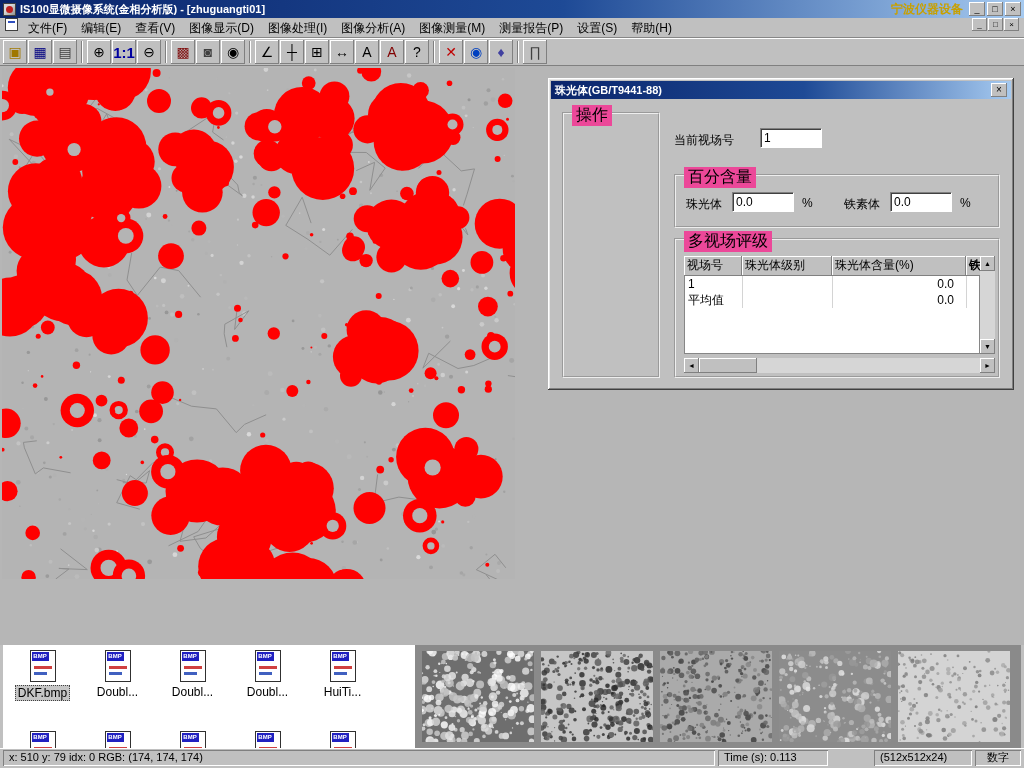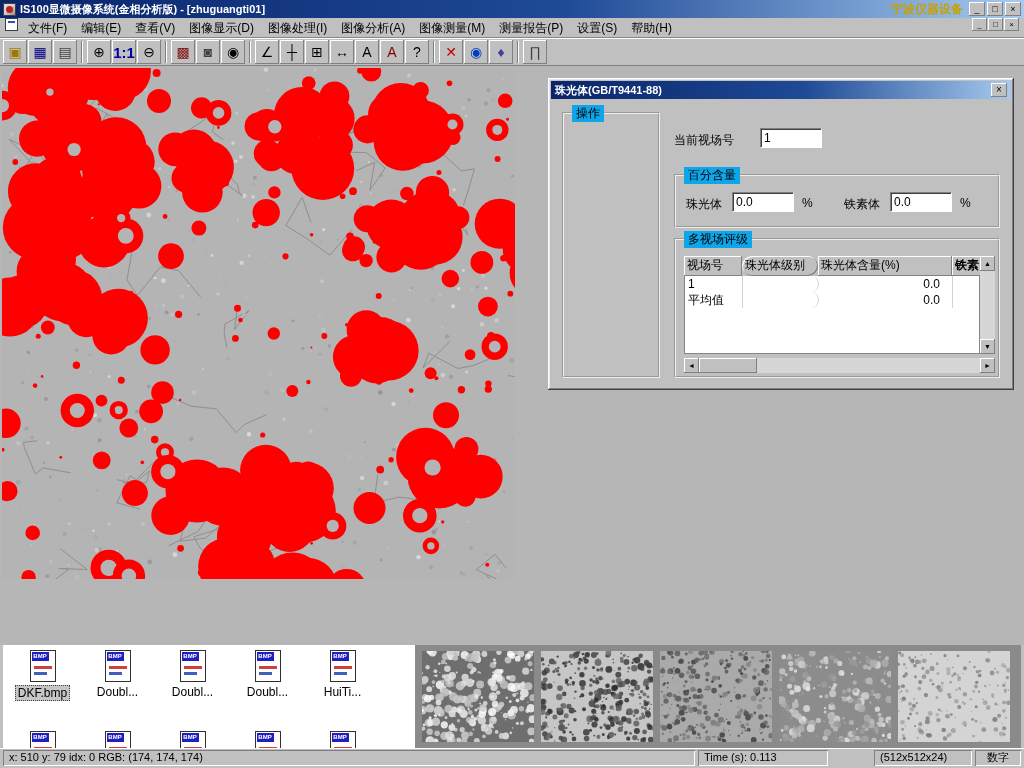--- a/index.html
+++ b/index.html
@@ -40,32 +40,32 @@
   .micrograph { position:absolute; left:2px; top:2px; width:513px; height:511px; background:#b4b4b4; }
   .micrograph svg { display:block; }
 
   
   .dialog { position:absolute; left:548px; top:12px; width:466px; height:312px; background:#c0c0c0; }
   .dlg-title { position:absolute; left:3px; top:3px; right:3px; height:18px;
     background:linear-gradient(90deg,#0a246a,#1e4a96 55%,#a6caf0); color:#fff; font-weight:bold; font-size:11px;
     display:flex; align-items:center; padding:0 4px; }
   .dlg-close { margin-left:auto; width:16px; height:14px; font-size:10px; line-height:12px; text-align:center; color:#000; }
   .group { position:absolute; border:2px groove #eeeeee; }
-  .legend { position:absolute; top:-9px; left:8px; background:#0ea5e9; padding:0 4px; font-size:12px; white-space:nowrap; }
+  .legend { position:absolute; top:-9px; left:8px; background:#ec4899; padding:0 4px; font-size:16px; white-space:nowrap; }
   .opbtn { display:block; width:76px; height:22px; margin:5px auto 0; font-size:12px; color:#000; }
   .opbtn.active { outline:1px solid #000; outline-offset:-1px; }
   .dlbl { position:absolute; font-size:12px; white-space:nowrap; }
   .dinput { position:absolute; height:20px; }
 
   .mv-head { position:absolute; left:8px; top:16px; width:296px; height:20px; display:flex; overflow:hidden; }
   .th { height:20px; line-height:19px; padding:0 3px; font-size:12px; white-space:nowrap; overflow:hidden; flex:none; }
   .mv-body { position:absolute; left:8px; top:36px; width:296px; height:78px; background:#fff; border:1px solid #868686; border-top:none; overflow:hidden; }
   .tr { display:flex; height:16px; line-height:16px; }
   .td { flex:none; font-size:12px; padding:0 3px; border-right:1px solid #d4d4d4; overflow:hidden; white-space:nowrap; }
-  .c0 { width:58px; } .c1 { width:76px;border-radius:10px; } .c2 { width:134px; } .c3 { width:30px; border-right:none;font-weight:bold; }
+  .c0 { width:58px; } .c1 { width:90px; } .c2 { width:134px; } .c3 { width:30px; border-right:none;font-weight:bold; }
   .td.num { text-align:right; padding-right:12px; }
 
   .sb { position:absolute; background:#d6d6d6; }
   .sb-v { left:304px; top:16px; width:15px; height:98px; }
   .sb-h { left:8px;  top:118px; width:311px; height:15px; }
   .sbtn { position:absolute; width:15px; height:15px; font-size:7px; line-height:14px; text-align:center; color:#000; }
   .sb-v .up { top:0; left:0; } .sb-v .dn { bottom:0; left:0; }
   .sb-h .lf { left:0; top:0; }  .sb-h .rt { right:0; top:0; }
   .sb-h .thumb { position:absolute; left:15px; top:0; width:58px; height:15px; }
 
@@ -83,21 +83,21 @@
   .flabel.sel { background:#c6c6c6; border:1px dotted #404040; }
   .thumb-area { flex:1; display:flex; gap:7px; padding:5px 7px; background:#8a8a8a; align-items:center; }
   .thumb { width:112px; height:91px; flex:none; }
   .thumb svg { display:block; }
 
   
   .statusbar { position:absolute; left:0; top:748px; width:1024px; height:20px; background:#c0c0c0;
     display:flex; align-items:center; gap:3px; padding:2px 3px; box-shadow: inset 0 1px 0 #ffffff; font-size:11px; }
   .scell { height:16px; line-height:15px; padding:0 6px; white-space:nowrap; overflow:hidden; }
   .s-left { flex:1; } .s-spacer { width:40px; height:16px; }
-  .s-time { width:130px; } .s-size { width:98px; } .s-mode { width:46px; text-align:center; }
+  .s-time { width:110px; } .s-size { width:98px; } .s-mode { width:46px; text-align:center; }
 </style>
 </head>
 <body>
 
 <div class="titlebar">
   <span class="appicon"></span>
   <span>IS100显微摄像系统(金相分析版) - [zhuguangti01]</span>
   <span class="vendor">宁波仪器设备</span>
   <span class="winbtns">
     <button class="winbtn out-thin">_</button>

